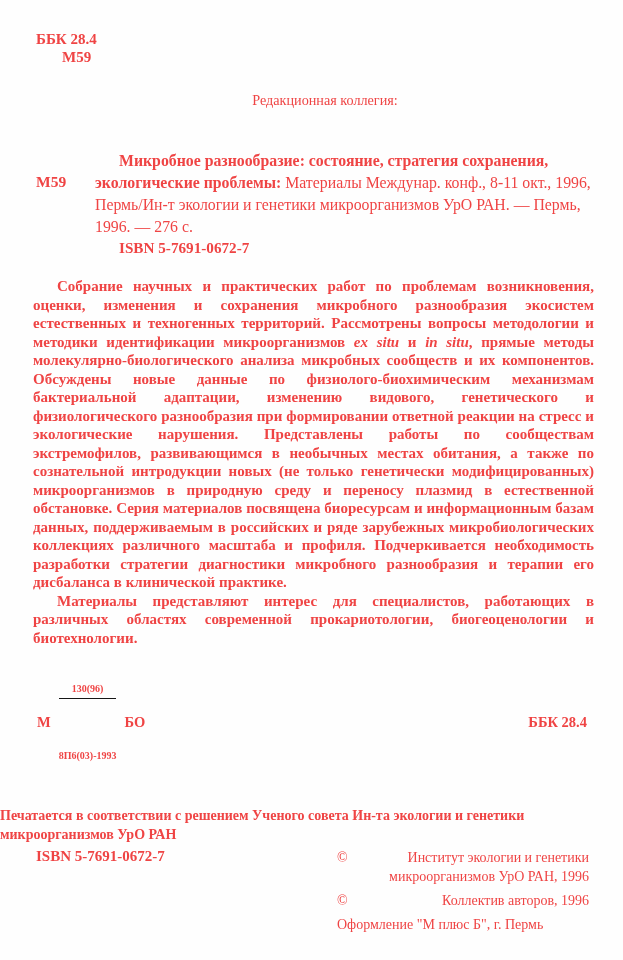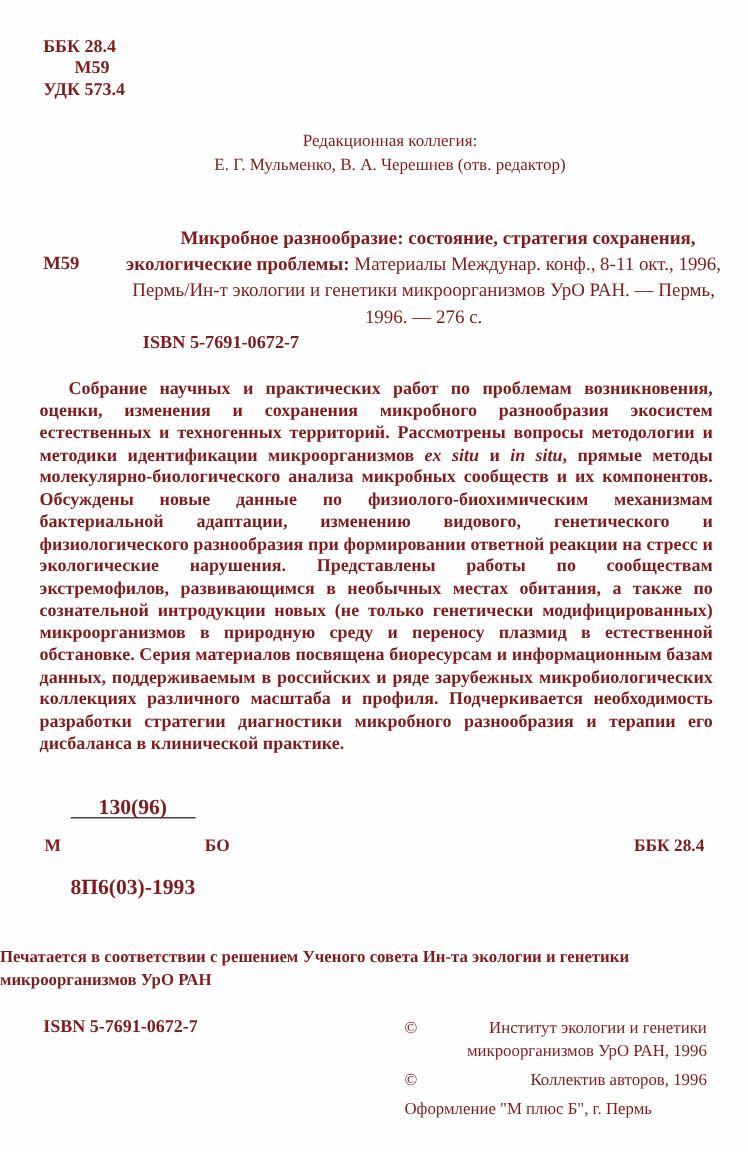--- a/index.html
+++ b/index.html
@@ -1,39 +1,39 @@
 <!DOCTYPE html>
 <html><head>
 <meta charset="utf-8">
 <style>
   html,body{margin:0;padding:0;background:#ffffff;}
   .page{
     width:623px;height:960px;background:#fefefe;position:relative;
-    font-family:"Liberation Serif","DejaVu Serif",serif;color:#7f1d1d;
+    font-family:"Liberation Serif","DejaVu Serif",serif;color:#ef4444;
     overflow:hidden;box-sizing:border-box;
   }
   
   .top-ids{padding-top:30px;margin-left:36px;font-size:15px;line-height:18px;font-weight:600;}
   .top-ids .m59{margin-left:26px;}
   
   .editorial{margin-top:24px;text-align:center;font-size:14.2px;line-height:20px;margin-left:27px;}
   
   .entry{margin-top:40px;position:relative;}
   .entry-label{position:absolute;left:36px;top:23px;font-size:15.5px;font-weight:600;}
-  .entry-text{margin-left:95px;margin-right:12px;font-size:15.8px;line-height:22px;text-indent:24px;text-align:center;}
+  .entry-text{margin-left:95px;margin-right:12px;font-size:15.8px;line-height:22px;text-indent:24px;text-align:left;}
   .entry-text .bold{font-weight:bold;}
   .entry-isbn{margin-left:119px;margin-top:1px;font-size:15.2px;font-weight:600;}
   
   .annotation{margin:20px 29px 0 33px;}
   .annotation p{margin:0;text-indent:24px;text-align:justify;font-size:15px;line-height:18.5px;font-weight:bold;}
   .annotation .it{font-style:italic;}
   
   .classmark-row{margin:34px 36px 0 37px;display:flex;justify-content:space-between;align-items:center;font-size:14.5px;font-weight:bold;}
   .classmark-left{display:flex;align-items:center;gap:8px;}
-  .frac{display:inline-flex;flex-direction:column;text-align:center;font-size:18px;line-height:16px;}
+  .frac{display:inline-flex;flex-direction:column;text-align:center;font-size:10px;line-height:16px;}
   .frac .num{border-bottom:1.6px solid #161616;padding:0 3px 1px 3px;}
   .frac .den{padding-top:1px;margin-top:48px;}
   
   .approval{margin-top:42px;text-align:left;font-size:14px;line-height:19px;font-weight:600;}
   
   .footer{position:absolute;left:36px;right:34px;top:848px;display:flex;justify-content:space-between;align-items:flex-start;}
   .footer-isbn{font-size:15px;font-weight:600;}
   .copyrights{width:252px;font-size:14px;line-height:19px;}
   .c-row{display:flex;margin-bottom:5px;}
   .c-sym{width:23px;flex:0 0 23px;}
@@ -41,36 +41,35 @@
   .c-plain{margin-top:2px;}
 </style>
 </head>
 <body>
 
 <div class="page">
 
   <div class="top-ids">
     <div>ББК 28.4</div>
     <div class="m59">М59</div>
-    <div>УДК 573.4</div>
   </div>
 
   <div class="editorial">
     <div>Редакционная коллегия:</div>
-    <div>Е. Г. Мульменко, В. А. Черешнев (отв. редактор)</div>
   </div>
 
   <div class="entry">
     <div class="entry-label">М59</div>
     <div class="entry-text"><span class="bold">Микробное разнообразие: состояние, стратегия сохранения, экологические проблемы:</span><span> Материалы Междунар. конф., 8-11 окт., 1996, Пермь/Ин-т экологии и генетики микроорганизмов УрО РАН. — Пермь, 1996. — 276 с.</span></div>
     <div class="entry-isbn">ISBN 5-7691-0672-7</div>
   </div>
 
   <div class="annotation">
     <p><span>Собрание научных и практических работ по проблемам возникновения, оценки, изменения и сохранения микробного разнообразия экосистем естественных и техногенных территорий. Рассмотрены вопросы методологии и методики идентификации микроорганизмов </span><span class="it">ex situ</span><span> и </span><span class="it">in situ</span><span>, прямые методы молекулярно-биологического анализа микробных сообществ и их компонентов. Обсуждены новые данные по физиолого-биохимическим механизмам бактериальной адаптации, изменению видового, генетического и физиологического разнообразия при формировании ответной реакции на стресс и экологические нарушения. Представлены работы по сообществам экстремофилов, развивающимся в необычных местах обитания, а также по сознательной интродукции новых (не только генетически модифицированных) микроорганизмов в природную среду и переносу плазмид в естественной обстановке. Серия материалов посвящена биоресурсам и информационным базам данных, поддерживаемым в российских и ряде зарубежных микробиологических коллекциях различного масштаба и профиля. Подчеркивается необходимость разработки стратегии диагностики микробного разнообразия и терапии его дисбаланса в клинической практике.</span></p>
+    <p>Материалы представляют интерес для специалистов, работающих в различных областях современной прокариотологии, биогеоценологии и биотехнологии.</p>
   </div>
 
   <div class="classmark-row">
     <div class="classmark-left">
       <span>М</span>
       <span class="frac">
         <span class="num">130(96)</span>
         <span class="den">8П6(03)-1993</span>
       </span>
       <span>БО</span>

